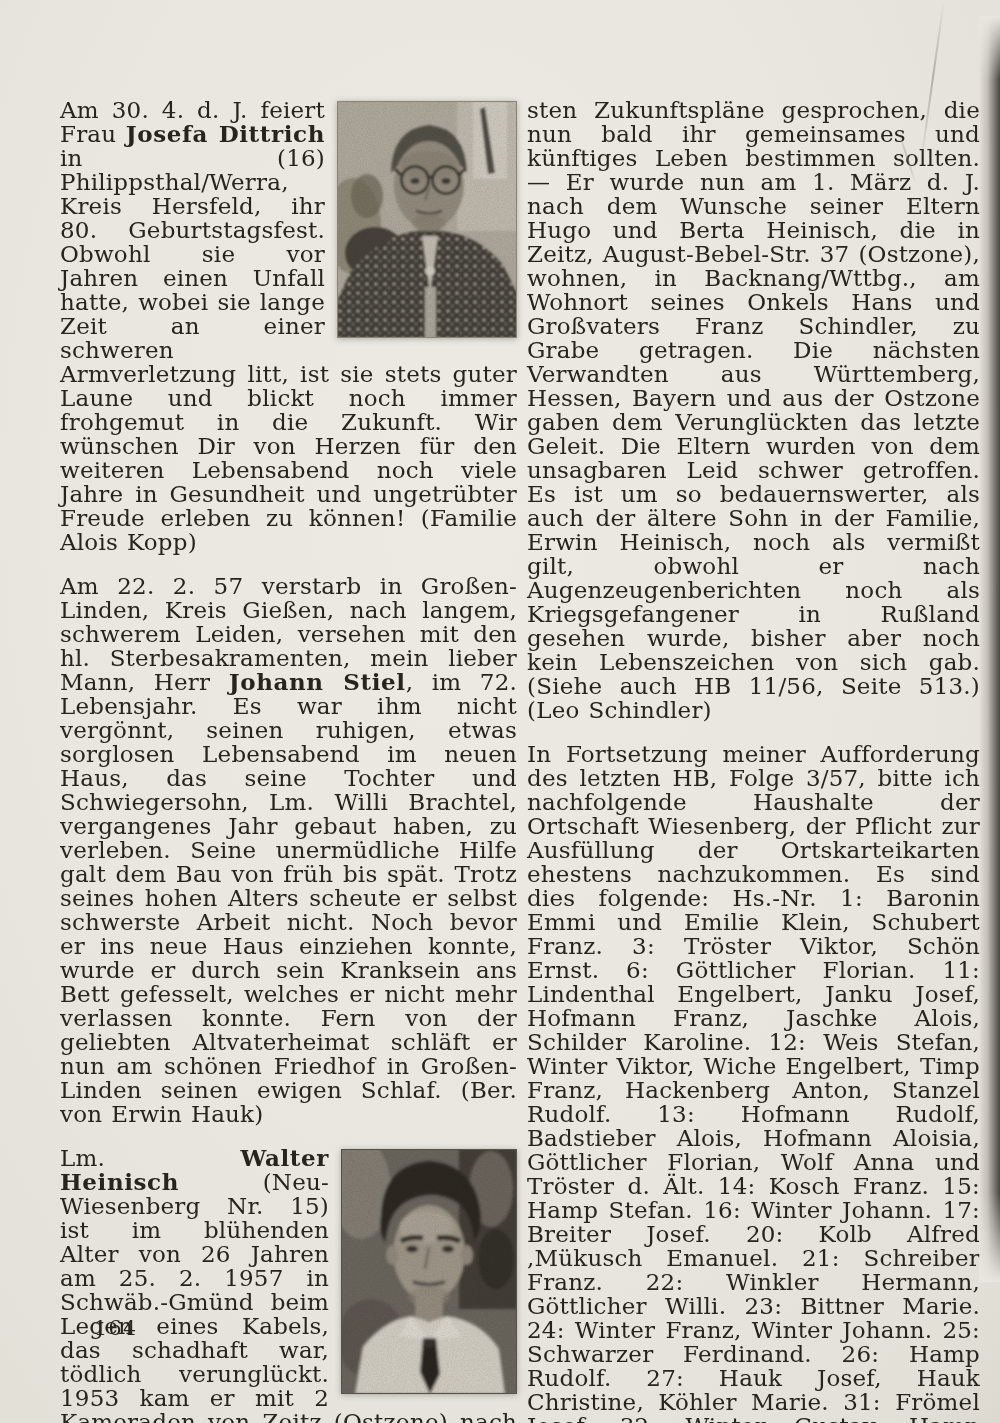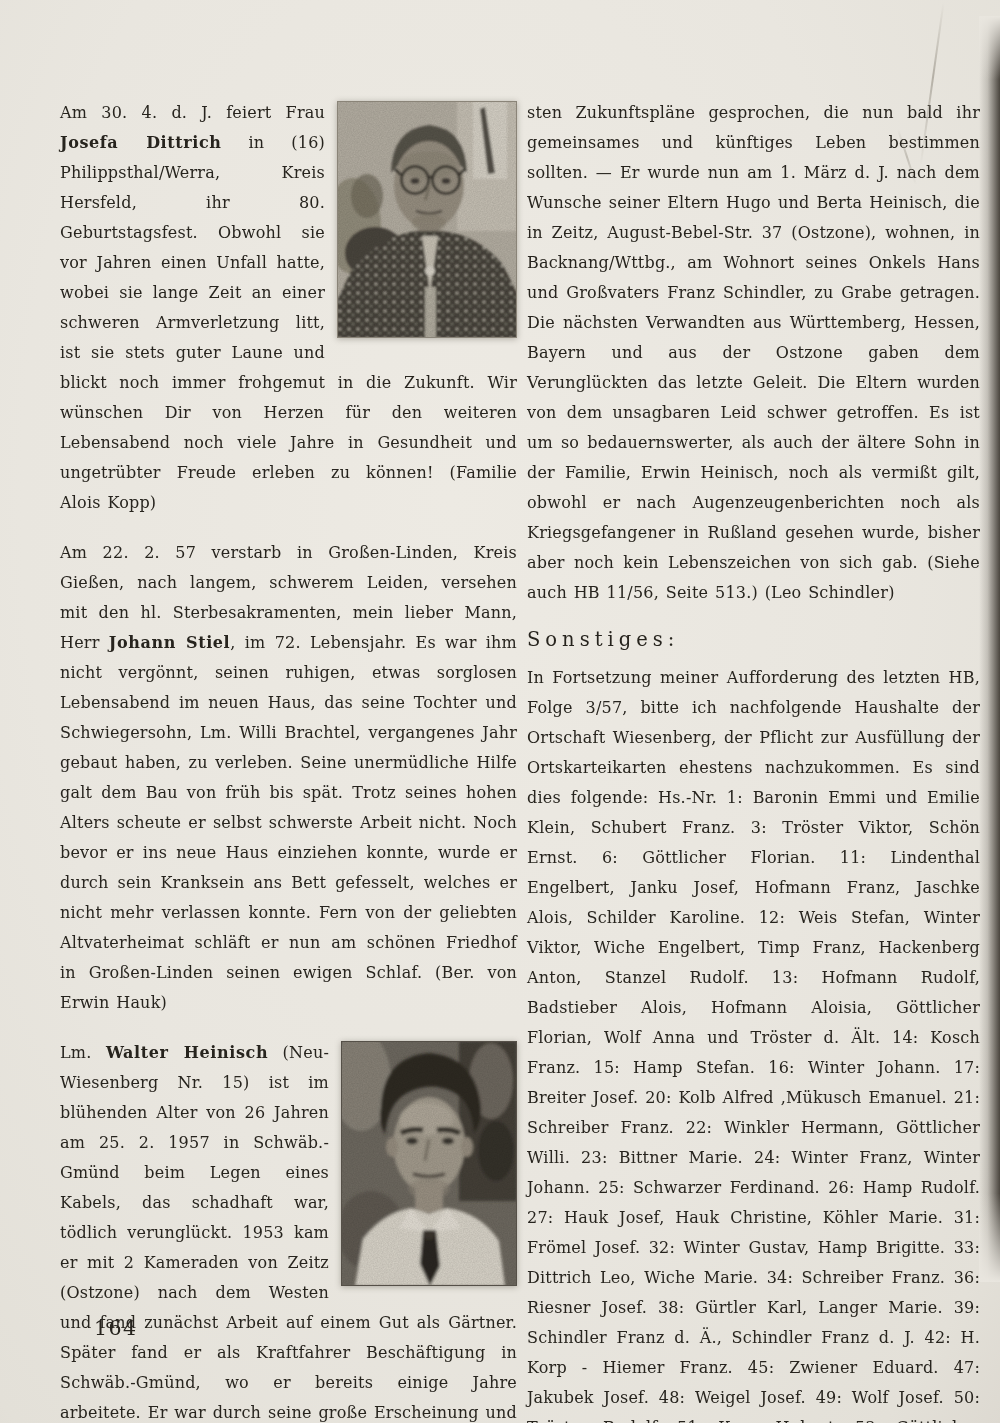--- a/index.html
+++ b/index.html
@@ -8,21 +8,21 @@
     position:relative; overflow:hidden;
     background: radial-gradient(ellipse at 45% 35%, #edeae3 0%, #e9e6df 55%, #e3e0d8 90%, #ddd9d1 100%);
     font-family: "DejaVu Serif", "Liberation Serif", serif;
     color:#27241e;
   }
   .col { position:absolute; top:98px; }
   .col-left  { left:60px;  width:457px; }
   .col-right { left:527px; width:453px; }
   p.para {
     margin:0 0 20px 0;
-    font-size:16px; line-height:30px;
+    font-size:23px; line-height:24px;
     text-align:justify; text-justify:inter-word;
     letter-spacing:0.2px; word-spacing:1.5px;
     hyphens:auto;
   }
   p.para:last-child { margin-bottom:0; }
   p.para b { font-weight:700; letter-spacing:0.6px; }
   .sonstiges {
     margin:2px 0 10px 0;
     font-size:19.5px; line-height:24.6px;
     font-weight:400; letter-spacing:5px;
@@ -157,21 +157,20 @@
         <rect width="176" height="245" filter="url(#grain2)" opacity="0.16"></rect>
         <rect x="0.5" y="0.5" width="175" height="244" fill="none" stroke="#555048" stroke-width="1"></rect>
       </svg>
     </span><span>Lm. </span><b>Walter Heinisch</b><span> (Neu-Wiesenberg Nr. 15) ist im blühenden Alter von 26 Jahren am 25. 2. 1957 in Schwäb.-Gmünd beim Legen eines Kabels, das schadhaft war, tödlich verunglückt. 1953 kam er mit 2 Kameraden von Zeitz (Ostzone) nach dem Westen und fand zunächst Arbeit auf einem Gut als Gärtner. Später fand er als Kraftfahrer Beschäftigung in Schwäb.-Gmünd, wo er bereits einige Jahre arbeitete. Er war durch seine große Erscheinung und sein ruhiges Wesen überall beliebt und sehr strebsam und hatte noch am Tage vor dem Unglück mit seiner Verlobten, welche aus Zeitz stammt, über die näch-</span>
   </p>
 
 </div>
 
 <div class="col col-right">
   <p class="para">sten Zukunftspläne gesprochen, die nun bald ihr gemeinsames und künftiges Leben bestimmen sollten. — Er wurde nun am 1. März d. J. nach dem Wunsche seiner Eltern Hugo und Berta Heinisch, die in Zeitz, August-Bebel-Str. 37 (Ostzone), wohnen, in Backnang/Wttbg., am Wohnort seines Onkels Hans und Großvaters Franz Schindler, zu Grabe getragen. Die nächsten Verwandten aus Württemberg, Hessen, Bayern und aus der Ostzone gaben dem Verunglückten das letzte Geleit. Die Eltern wurden von dem unsagbaren Leid schwer getroffen. Es ist um so bedauernswerter, als auch der ältere Sohn in der Familie, Erwin Heinisch, noch als vermißt gilt, obwohl er nach Augenzeugenberichten noch als Kriegsgefangener in Rußland gesehen wurde, bisher aber noch kein Lebenszeichen von sich gab. (Siehe auch HB 11/56, Seite 513.) (Leo Schindler)</p>
-  <p class="sonstiges">Sonstiges:</p>
   <p class="para">In Fortsetzung meiner Aufforderung des letzten HB, Folge 3/57, bitte ich nachfolgende Haushalte der Ortschaft Wiesenberg, der Pflicht zur Ausfüllung der Ortskarteikarten ehestens nachzukommen. Es sind dies folgende: Hs.-Nr. 1: Baronin Emmi und Emilie Klein, Schubert Franz. 3: Tröster Viktor, Schön Ernst. 6: Göttlicher Florian. 11: Lindenthal Engelbert, Janku Josef, Hofmann Franz, Jaschke Alois, Schilder Karoline. 12: Weis Stefan, Winter Viktor, Wiche Engelbert, Timp Franz, Hackenberg Anton, Stanzel Rudolf. 13: Hofmann Rudolf, Badstieber Alois, Hofmann Aloisia, Göttlicher Florian, Wolf Anna und Tröster d. Ält. 14: Kosch Franz. 15: Hamp Stefan. 16: Winter Johann. 17: Breiter Josef. 20: Kolb Alfred ,Mükusch Emanuel. 21: Schreiber Franz. 22: Winkler Hermann, Göttlicher Willi. 23: Bittner Marie. 24: Winter Franz, Winter Johann. 25: Schwarzer Ferdinand. 26: Hamp Rudolf. 27: Hauk Josef, Hauk Christine, Köhler Marie. 31: Frömel Josef. 32: Winter Gustav, Hamp Brigitte. 33: Dittrich Leo, Wiche Marie. 34: Schreiber Franz. 36: Riesner Josef. 38: Gürtler Karl, Langer Marie. 39: Schindler Franz d. Ä., Schindler Franz d. J. 42: H. Korp - Hiemer Franz. 45: Zwiener Eduard. 47: Jakubek Josef. 48: Weigel Josef. 49: Wolf Josef. 50: Tröster Rudolf. 51: Kopp Hubert. 53: Göttlicher Adolf. 55: Frömel Anna. 56: Biener Hugo, Biener Wilhelmine. 57: Barfuß Albine, Kissely Josef, Balzar Richard,</p>
 </div>
 
 <div class="page-number">164</div>
 
 <div class="gutter-shadow"></div>
 <div class="crease-1"></div>
 <div class="crease-2"></div>
 
 </body></html>

